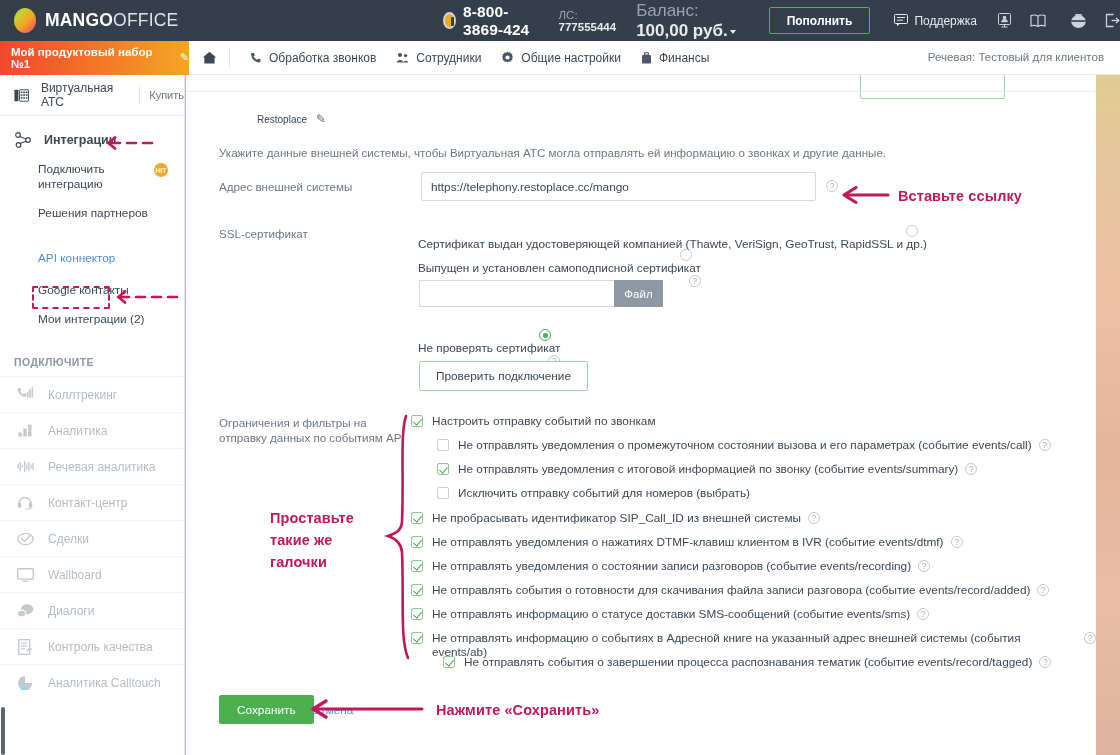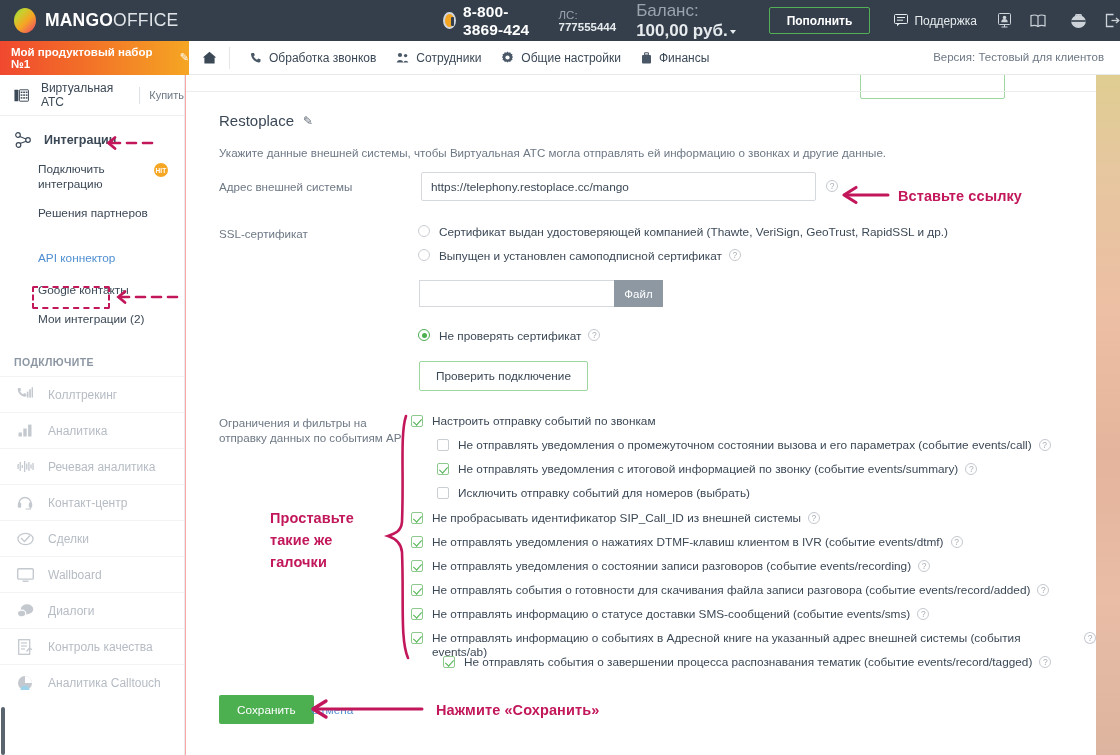--- a/index.html
+++ b/index.html
@@ -7,21 +7,21 @@
     margin: 0; padding: 0;
     width: 1120px; height: 755px;
     overflow: hidden;
     font-family: "Liberation Sans", "DejaVu Sans", sans-serif;
     background: #ffffff;
   }
   #app {
     position: relative;
     width: 1120px; height: 755px;
     overflow: hidden;
-    background: #fca5a5;
+    background: #5eead4;
   }
 
   
   .bg-strip {
     position: absolute;
     left: 1096px; top: 40px;
     width: 24px; height: 715px;
     background: linear-gradient(180deg,#ddd08d 0%, #e6c79f 18%, #edbfa4 38%, #e5b49c 58%, #e9bda6 78%, #ddb49f 100%);
   }
 
@@ -161,39 +161,39 @@
     background: #fff; overflow: hidden;
   }
   .cut-btn {
     position: absolute; right: 91px; top: -3px;
     width: 145px; height: 27px;
     border: 1px solid #9ed69e; border-radius: 2px; background:#fff;
   }
   .panel-sep { position:absolute; left:0; top: 16px; width: 910px; height:1px; background:#ededee;}
 
   .title-row { position:absolute; left: 33px; top: 37px; display:flex; align-items:center; }
-  .title-row .t { font-size: 15px; color: #3b4856; }
+  .title-row .t { font-size: 10px; color: #3b4856; margin-left: 38px; }
   .title-row .pencil { margin-left: 9px; color:#5c6773; font-size: 12px; }
   .subtitle { position:absolute; left: 33px; top: 71px; font-size: 11.6px; color: #6d7885;}
 
   .form-label { position:absolute; font-size: 11.6px; color:#6d7885; line-height: 15px; }
 
   .inp {
     position:absolute; height: 29px; border: 1px solid #d5d9dd; border-radius: 2px;
     background: #fff; padding: 0 9px; font-size: 11.8px; color: #3b4856;
     font-family: "Liberation Sans", sans-serif;
   }
   .help {
     display:inline-flex; align-items:center; justify-content:center;
     width: 12px; height: 12px; border-radius: 50%;
     border: 1px solid #c4c9cf; color:#a9aeb4; font-size: 8.5px;
     cursor:pointer; vertical-align: middle;
   }
 
-  .radio-row { position:absolute; display:flex; align-items:flex-start; font-size: 11.8px; color:#3b4856;}
+  .radio-row { position:absolute; display:flex; align-items:flex-end; font-size: 11.8px; color:#3b4856;flex-direction:column;}
   .radio {
     width: 12px; height: 12px; border-radius: 50%;
     border: 1px solid #c9ced3; background:#fff; margin-right: 9px; flex:none; cursor:pointer;
     position: relative;
   }
   .radio.on { border-color:#4caf50; }
   .radio.on::after{ content:""; position:absolute; left:2.5px; top:2.5px; width:5px;height:5px;border-radius:50%;background:#4caf50;}
 
   .file-wrap { position:absolute; display:flex; }
   .file-input { width: 195px; height: 27px; border:1px solid #d5d9dd; border-right:none; background:#fff;}
@@ -355,21 +355,21 @@
     <div class="nav-item">
       <span class="ni">
         <svg width="11" height="12" viewBox="0 0 11 12">
             <rect x="1" y="3" width="9" height="8.4" rx="1" fill="#4a5766"></rect>
             <rect x="3.6" y="0.7" width="3.8" height="2.4" rx="0.6" fill="none" stroke="#4a5766" stroke-width="1.1"></rect>
           </svg>
       </span>
       <span>Финансы</span>
     </div>
 
-    <div class="nav-version">Версия: Тестовый для клиентов</div>
+    <div class="nav-version">Речевая: Тестовый для клиентов</div>
   </div>
 
   <div class="sidebar">
 
     <div class="sb-top">
       <svg width="17" height="15" viewBox="0 0 17 15">
         <rect x="0.5" y="1" width="4.5" height="13" rx="0.6" fill="#3b4856"></rect>
         <rect x="6.2" y="1" width="10.3" height="13" rx="0.6" fill="none" stroke="#3b4856" stroke-width="1.1"></rect>
         <g fill="#3b4856">
           <rect x="7.6" y="3" width="2" height="1.7"></rect>

